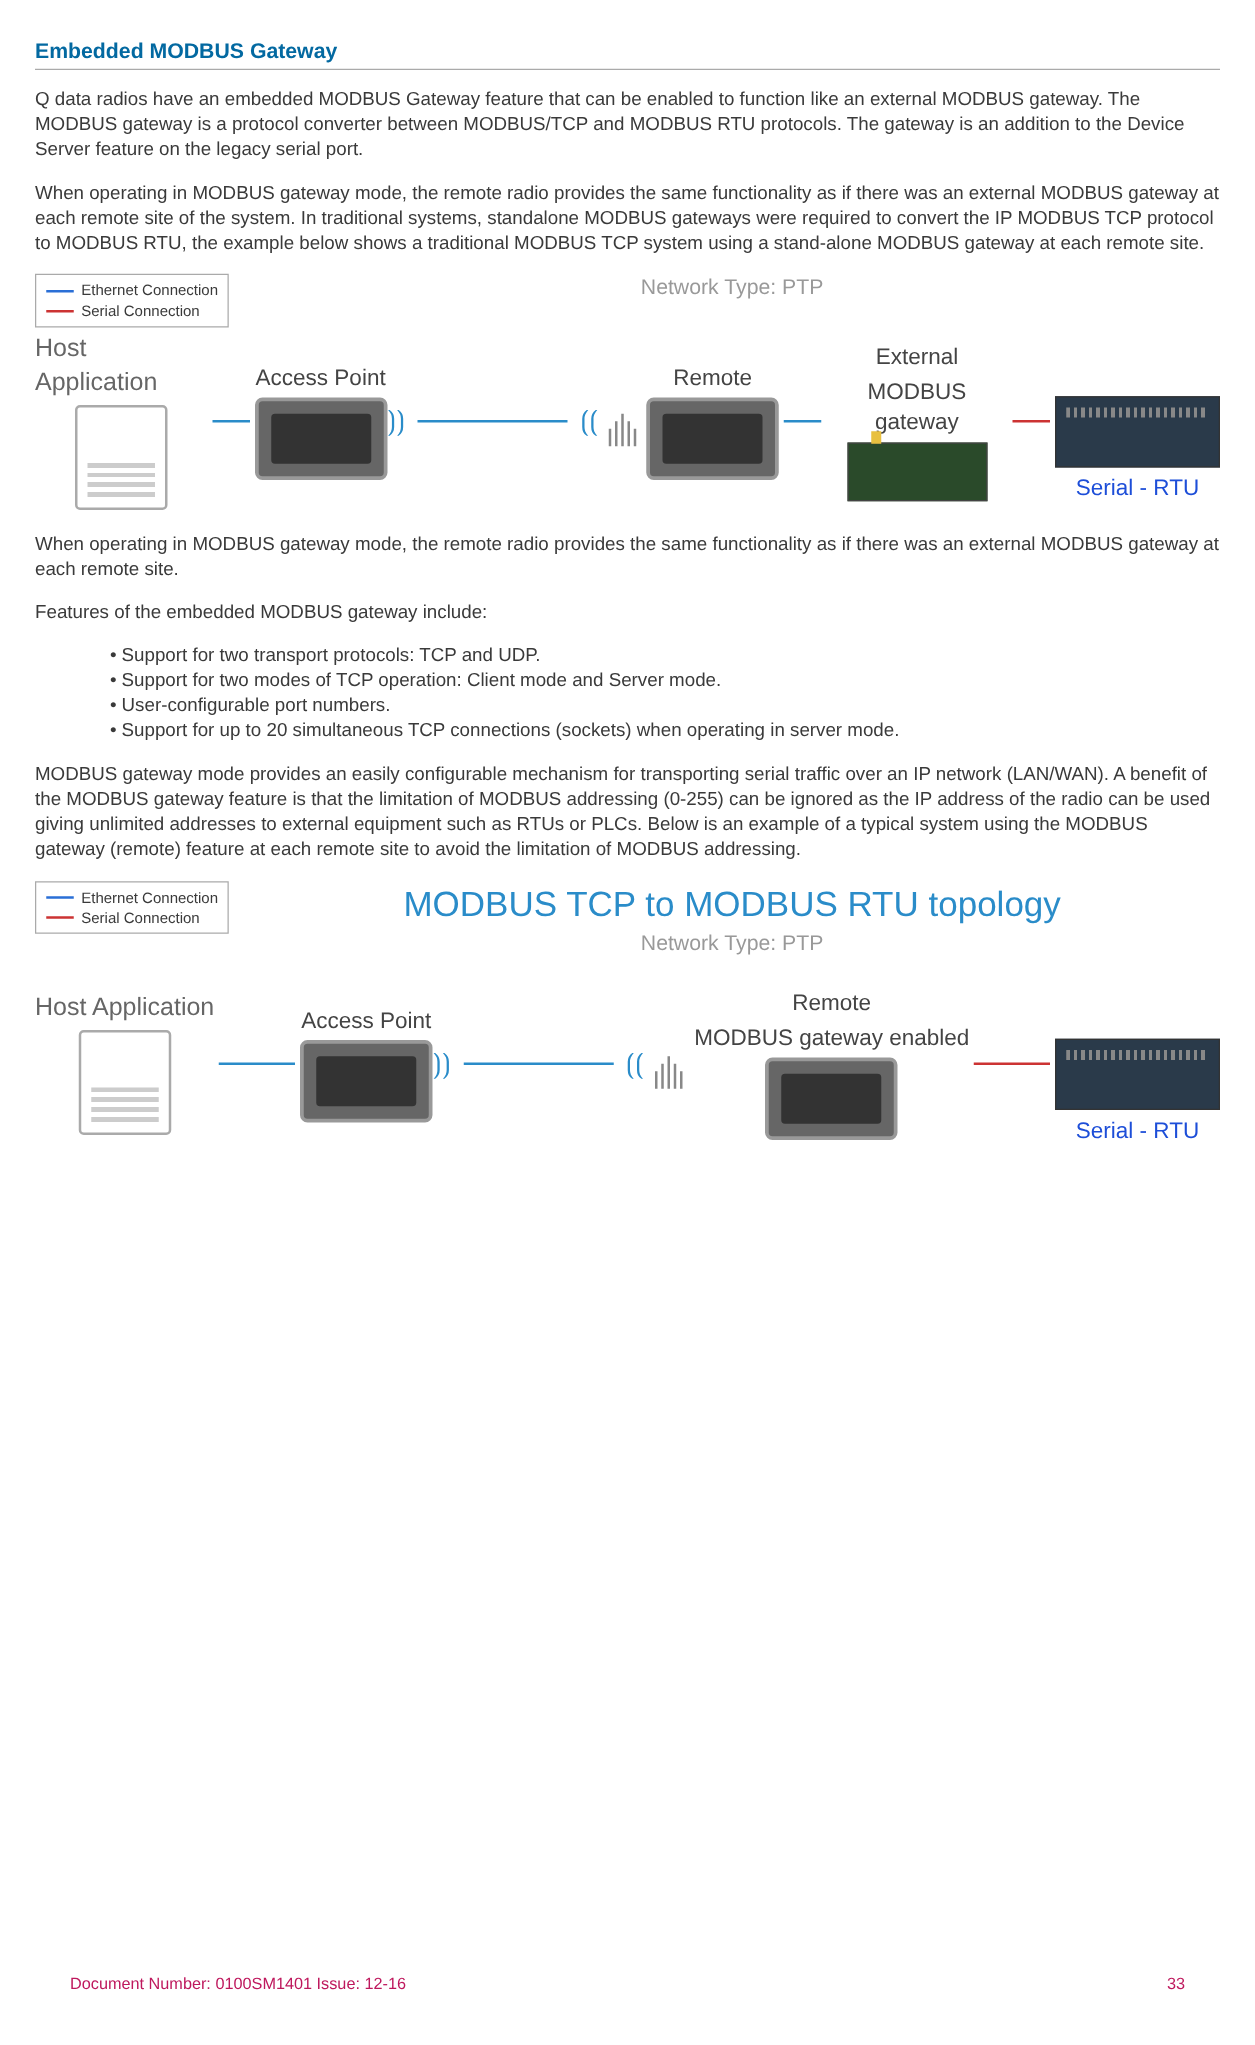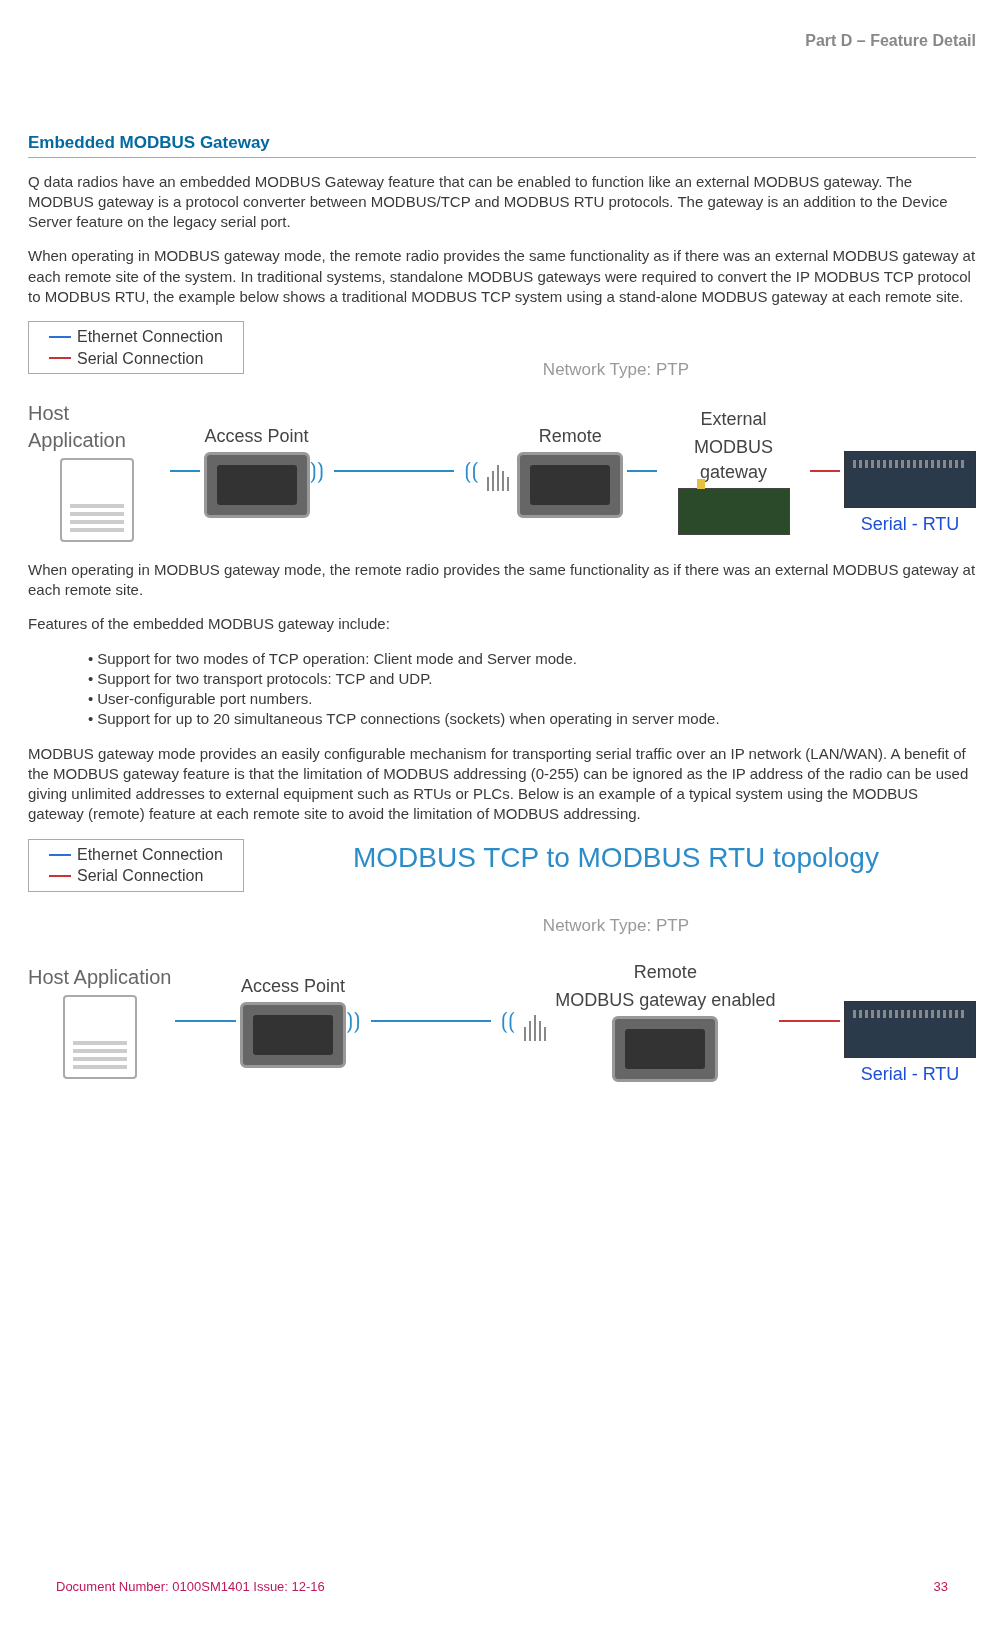--- a/index.html
+++ b/index.html
@@ -46,27 +46,26 @@
     color: #2a8cc9;
     font-size: 28px;
     margin-bottom: 2px;
     font-weight: 500;
   }
   .diagram-sub {
     text-align: center;
     color: #999;
     font-size: 17px;
     margin-bottom: 14px;
-    margin-top: 38px;
   }
   .legend {
     display: inline-block;
     border: 1px solid #aaa;
-    padding: 4px 20px;
-    font-size: 16px;
+    padding: 4px 8px;
+    font-size: 12px;
     background: #fff;
     vertical-align: top;
   }
   .legend-row { display: flex; align-items: center; gap: 6px; }
   .line-eth { width: 22px; height: 2px; background: #2a6fd6; }
   .line-ser { width: 22px; height: 2px; background: #cc3333; }
   .topo {
     display: flex;
     align-items: center;
     justify-content: space-between;
@@ -133,21 +132,20 @@
   .page-container{position:relative;min-height:1580px;}
   .flex-col{display:flex;flex-direction:column;align-items:center;}
   .diagram-header{display:flex;align-items:flex-start;gap:12px;}
   .diagram-header .legend{flex:0 0 auto;}
   .diagram-header .titles{flex:1;}
 </style>
 </head>
 <body>
 <div class="page-container">
 
-<div class="header-part">Part D – Feature Detail</div>
 
 <div class="section-title">Embedded MODBUS Gateway</div>
 
 <p>Q data radios have an embedded MODBUS Gateway feature that can be enabled to function like an external MODBUS gateway. The MODBUS gateway is a protocol converter between MODBUS/TCP and MODBUS RTU protocols. The gateway is an addition to the Device Server feature on the legacy serial port.</p>
 <p>When operating in MODBUS gateway mode, the remote radio provides the same functionality as if there was an external MODBUS gateway at each remote site of the system. In traditional systems, standalone MODBUS gateways were required to convert the IP MODBUS TCP protocol to MODBUS RTU, the example below shows a traditional MODBUS TCP system using a stand-alone MODBUS gateway at each remote site.</p>
 
 <div class="diagram">
   <div class="diagram-header">
     <div class="legend">
       <div class="legend-row">
@@ -201,22 +199,22 @@
       <div class="rtu-box"></div>
       <div class="serial-lbl">Serial - RTU</div>
     </div>
   </div>
 </div>
 
 <p>When operating in MODBUS gateway mode, the remote radio provides the same functionality as if there was an external MODBUS gateway at each remote site.</p>
 <p>Features of the embedded MODBUS gateway include:</p>
 
 <div class="bullet-list">
+  <div>Support for two transport protocols: TCP and UDP.</div>
   <div>Support for two modes of TCP operation: Client mode and Server mode.</div>
-  <div>Support for two transport protocols: TCP and UDP.</div>
   <div>User-configurable port numbers.</div>
   <div>Support for up to 20 simultaneous TCP connections (sockets) when operating in server mode.</div>
 </div>
 
 <p>MODBUS gateway mode provides an easily configurable mechanism for transporting serial traffic over an IP network (LAN/WAN). A benefit of the MODBUS gateway feature is that the limitation of MODBUS addressing (0-255) can be ignored as the IP address of the radio can be used giving unlimited addresses to external equipment such as RTUs or PLCs. Below is an example of a typical system using the MODBUS gateway (remote) feature at each remote site to avoid the limitation of MODBUS addressing.</p>
 
 <div class="diagram">
   <div class="diagram-header">
     <div class="legend">
       <div class="legend-row">

